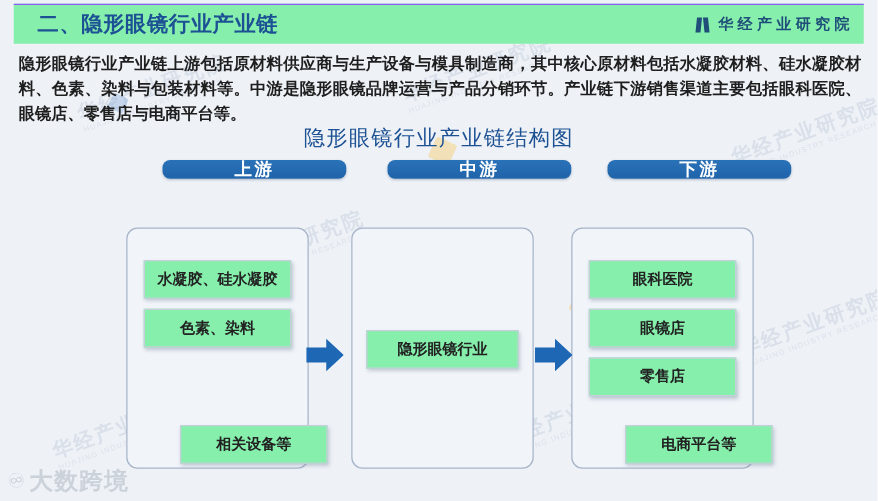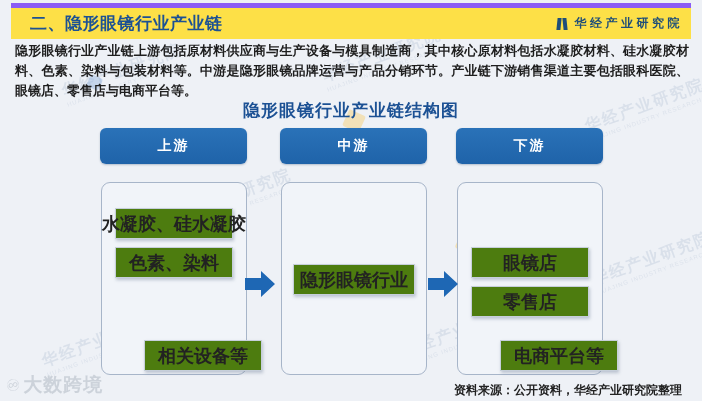--- a/index.html
+++ b/index.html
@@ -1,50 +1,50 @@
 <!DOCTYPE html>
 <html><head>
 <meta charset="utf-8">
 <style>
   html,body{margin:0;padding:0;}
   body{font-family:"Liberation Sans","DejaVu Sans",sans-serif;}
   .page{position:relative;width:702px;height:401px;background:#eef1f6;overflow:hidden;}
 
   
   .header-band{position:absolute;left:11px;top:3px;width:680px;height:31px;
-    background:#fde047;border-top:5px solid #8b5cf6;display:flex;align-items:center;justify-content:space-between;}
+    background:#86efac;border-top:1px solid #8b5cf6;display:flex;align-items:center;justify-content:space-between;}
   .section-title{margin-left:19px;font-size:17px;font-weight:bold;color:#1c5194;letter-spacing:0.5px;}
   .brand{display:flex;align-items:center;margin-right:8px;}
   .brand-icon{display:inline-flex;align-items:flex-end;margin-right:6px;}
   .brand-icon i{display:block;width:4px;height:12px;background:#1f4e79;margin-right:2px;transform:skewX(-6deg);}
   .brand-icon i:last-child{height:12px;transform:skewX(6deg);}
   .brand-text{font-size:12px;font-weight:bold;color:#1f4e79;letter-spacing:3.5px;}
 
   
   .intro{position:absolute;left:15px;top:41px;width:674px;font-size:13px;line-height:20px;
     font-weight:600;color:#1e1e1e;text-align:justify;}
 
   
   .diagram-title{position:absolute;left:0;top:99px;width:100%;text-align:center;
-    font-size:17px;font-weight:bold;color:#1c5194;letter-spacing:1px;}
+    font-size:17px;font-weight:normal;color:#1c5194;letter-spacing:1px;}
 
   
-  .stage-btn{position:absolute;top:128px;width:147px;height:36px;border-radius:6px;
+  .stage-btn{position:absolute;top:128px;width:147px;height:15px;border-radius:6px;
     background:linear-gradient(#2a72b8,#1f63a9);color:#ffffff;font-size:14px;font-weight:bold;
-    letter-spacing:2px;display:flex;align-items:center;justify-content:center;box-shadow:0 1px 2px rgba(40,70,110,.3);}
+    letter-spacing:2px;display:flex;align-items:center;justify-content:center;box-shadow:0 1px 2px rgba(40,70,110,.3);margin-left:30px;}
   .stage-btn.up{left:100px;} .stage-btn.mid{left:280px;font-family:Liberation Mono, monospace;} .stage-btn.down{left:456px;}
 
   
   .col-box{position:absolute;top:182px;width:146px;height:193px;background:#f1f4f9;
     border:1px solid #a7b5c9;border-radius:9px;box-sizing:border-box;}
   .col-box.up{left:101px;} .col-box.mid{left:281px;padding-left:20px;} .col-box.down{left:457px;}
 
-  .node{position:absolute;left:13px;width:118px;height:31px;background:#4d7c0f;
+  .node{position:absolute;left:13px;width:118px;height:31px;background:#86efac;
     border:1px solid #c6cfda;box-shadow:1px 2px 3px rgba(110,125,150,.4);
-    font-size:18px;font-weight:600;color:#222;display:flex;align-items:center;justify-content:center;
+    font-size:12px;font-weight:600;color:#222;display:flex;align-items:center;justify-content:center;
     box-sizing:border-box;white-space:nowrap;}
   .n1{top:25px;} .n2{top:64px;} .n3{top:103px;} .n4{top:157px;margin-left:29px;}
   .node.center{left:11px;width:122px;top:81px;}
 
   
   .flow-arrow{position:absolute;top:271px;width:30px;height:26px;}
   .flow-arrow.a1{left:245px;} .flow-arrow.a2{left:428px;}
 
   
   .source{position:absolute;top:382px;right:20px;font-size:12px;font-weight:bold;color:#222;}
@@ -123,32 +123,32 @@
     <div class="node n1">水凝胶、硅水凝胶</div>
     <div class="node n2">色素、染料</div>
     <div class="node n4">相关设备等</div>
   </div>
 
   <div class="col-box mid">
     <div class="node center">隐形眼镜行业</div>
   </div>
 
   <div class="col-box down">
+    <div class="node n1">眼科医院</div>
     <div class="node n2">眼镜店</div>
     <div class="node n3">零售店</div>
     <div class="node n4">电商平台等</div>
   </div>
 
   <svg class="flow-arrow a1" viewBox="0 0 30 26">
     <polygon points="0,7 16,7 16,0 30,13 16,26 16,19 0,19" fill="#1e67b4"></polygon>
   </svg>
   <svg class="flow-arrow a2" viewBox="0 0 30 26">
     <polygon points="0,7 16,7 16,0 30,13 16,26 16,19 0,19" fill="#1e67b4"></polygon>
   </svg>
 
-  <div class="source">资料来源：公开资料，华经产业研究院整理</div>
 
   <div class="corner-wm">
     <span class="corner-wm-icon">♾</span>
     <span class="corner-wm-text">大数跨境</span>
   </div>
 
 </div>
 
 </body></html>

